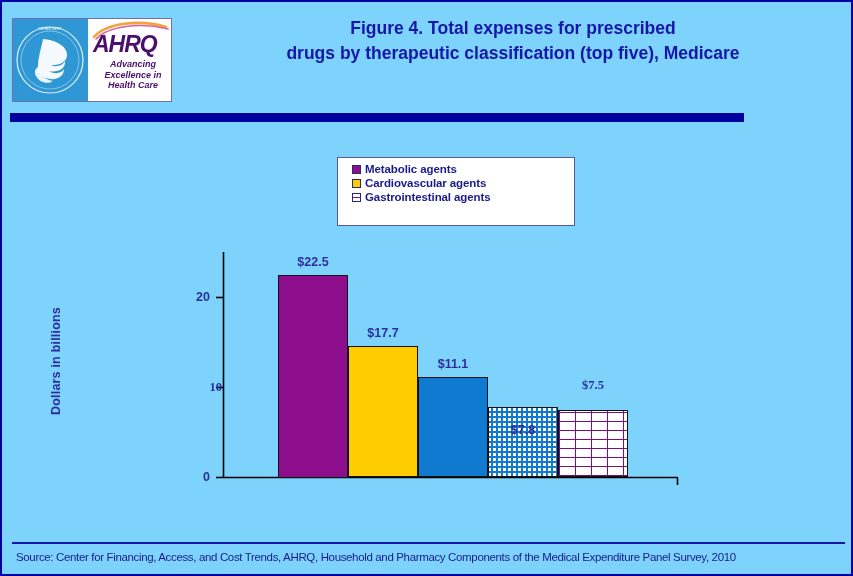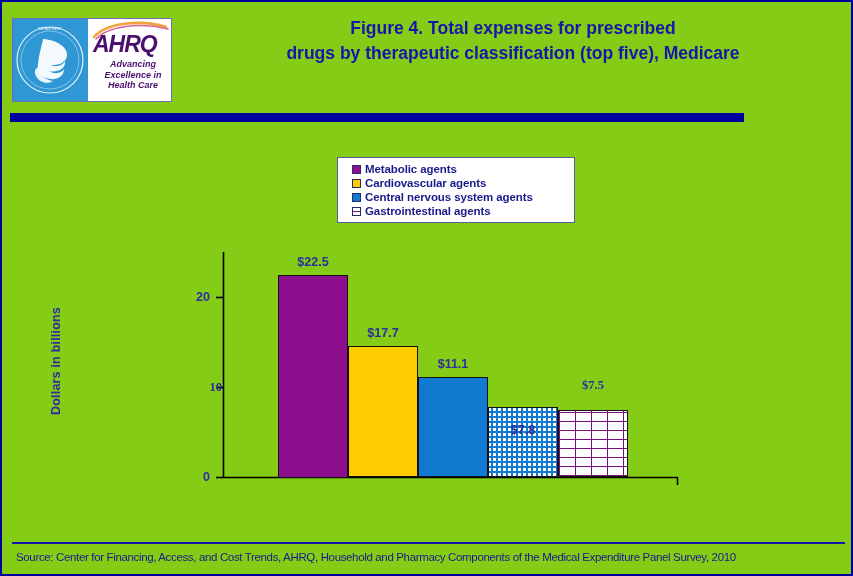--- a/index.html
+++ b/index.html
@@ -7,21 +7,21 @@
     width:853px;height:576px;
     background:#ffffff;
     font-family:"Liberation Sans", sans-serif;
     overflow:hidden;
   }
   #page{
     position:relative;
     width:853px;height:576px;
     box-sizing:border-box;
     border:2px solid #0000A0;
-    background:#84cc16;
+    background:#7dd3fc;
   }
 
   
   #logo{
     position:absolute;left:10px;top:16px;
     width:160px;height:84px;
     border:1px solid #6f6fb0;
     box-sizing:border-box;
     background:#ffffff;
     display:flex;
@@ -66,21 +66,21 @@
     width:734px;height:9px;
     background:#0000A0;
   }
 
   
   #legend{
     position:absolute;left:335px;top:155px;
     width:238px;
     border:1px solid #5a5a9a;
     background:#ffffff;
-    padding:4px 6px 4px 14px;
+    padding:4px 6px 21px 14px;
     box-sizing:border-box;
   }
   .legend-row{
     display:flex;align-items:center;
     height:14px;
     margin:0;
   }
   .swatch{
     width:9px;height:9px;
     border:1px solid #2a2a6a;
@@ -220,24 +220,20 @@
   <div id="legend">
     <div class="legend-row">
       <span class="swatch s-metabolic"></span>
       <span class="legend-label">Metabolic agents</span>
     </div>
     <div class="legend-row">
       <span class="swatch s-cardio"></span>
       <span class="legend-label">Cardiovascular agents</span>
     </div>
     <div class="legend-row">
-      <span class="swatch s-cns"></span>
-      <span class="legend-label">Central nervous system agents</span>
-    </div>
-    <div class="legend-row">
       <span class="swatch s-gi"></span>
       <span class="legend-label">Gastrointestinal agents</span>
     </div>
   </div>
 
   <div id="plot">
 
     <svg width="853" height="576" style="position:absolute;left:0;top:0;" aria-hidden="true">
 
       <line x1="221.5" y1="250" x2="221.5" y2="475.5" stroke="#000000" stroke-width="1.6"></line>

